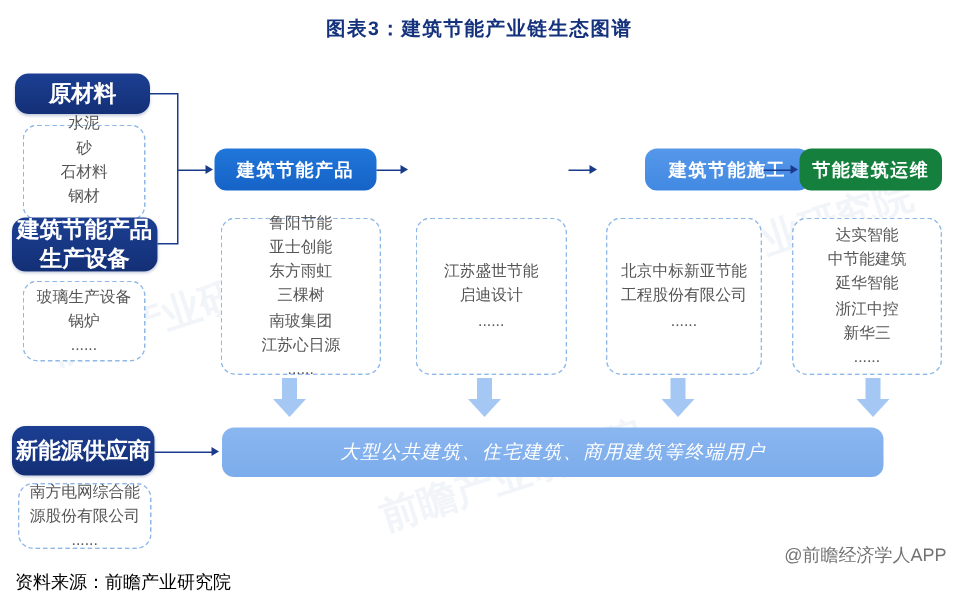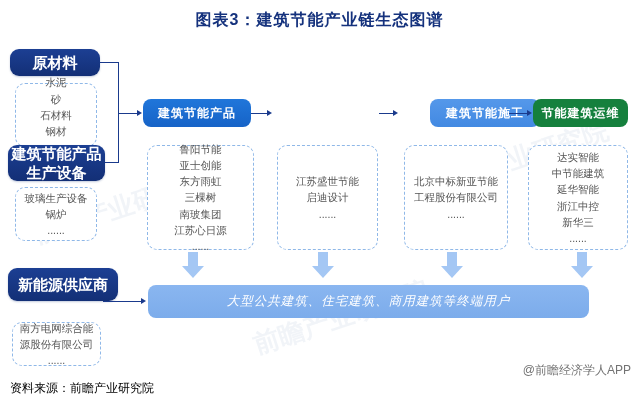--- a/index.html
+++ b/index.html
@@ -1,27 +1,27 @@
 <!DOCTYPE html>
 <html><head>
 <meta charset="utf-8">
 <style>
   html,body{margin:0;padding:0;background:#fff;}
   .canvas{position:relative;width:639px;height:409px;background:#ffffff;
     font-family:"Liberation Sans","DejaVu Sans",sans-serif;overflow:hidden;}
   .title{position:absolute;top:10px;left:0;right:0;text-align:center;
-    font-size:16px;font-weight:bold;color:#15327d;letter-spacing:1px;}
+    font-size:13px;font-weight:bold;color:#15327d;letter-spacing:1px;}
   
   .dark-box{position:absolute;background:linear-gradient(180deg,#1c3f93,#132f76);
     color:#fff;font-weight:bold;font-size:15px;border-radius:9px;
     display:flex;align-items:center;justify-content:center;text-align:center;
     white-space:pre-line;line-height:1.3;box-shadow:0 1px 2px rgba(20,50,120,.25);}
   #box-raw{left:10px;top:49px;width:90px;height:27px;}
   #box-equip{left:8px;top:145px;width:97px;height:36px;}
-  #box-energy{left:8px;top:268px;width:110px;height:33px;}
+  #box-energy{left:8px;top:284px;width:95px;height:33px;}
   
   .dash-box{position:absolute;border:1px dashed #8fb8e8;border-radius:10px;
     background:#ffffff;color:#555;font-size:10.5px;line-height:1.55;
     display:flex;align-items:center;justify-content:center;text-align:center;
     white-space:pre-line;padding:4px;box-sizing:border-box;}
   #dash-raw{left:15px;top:83px;width:82px;height:64px;}
   #dash-equip{left:15px;top:187px;width:82px;height:54px;}
   #dash-energy{left:12px;top:322px;width:89px;height:44px;}
   
   .chain-box{position:absolute;top:99px;height:28px;border-radius:8px;color:#fff;

